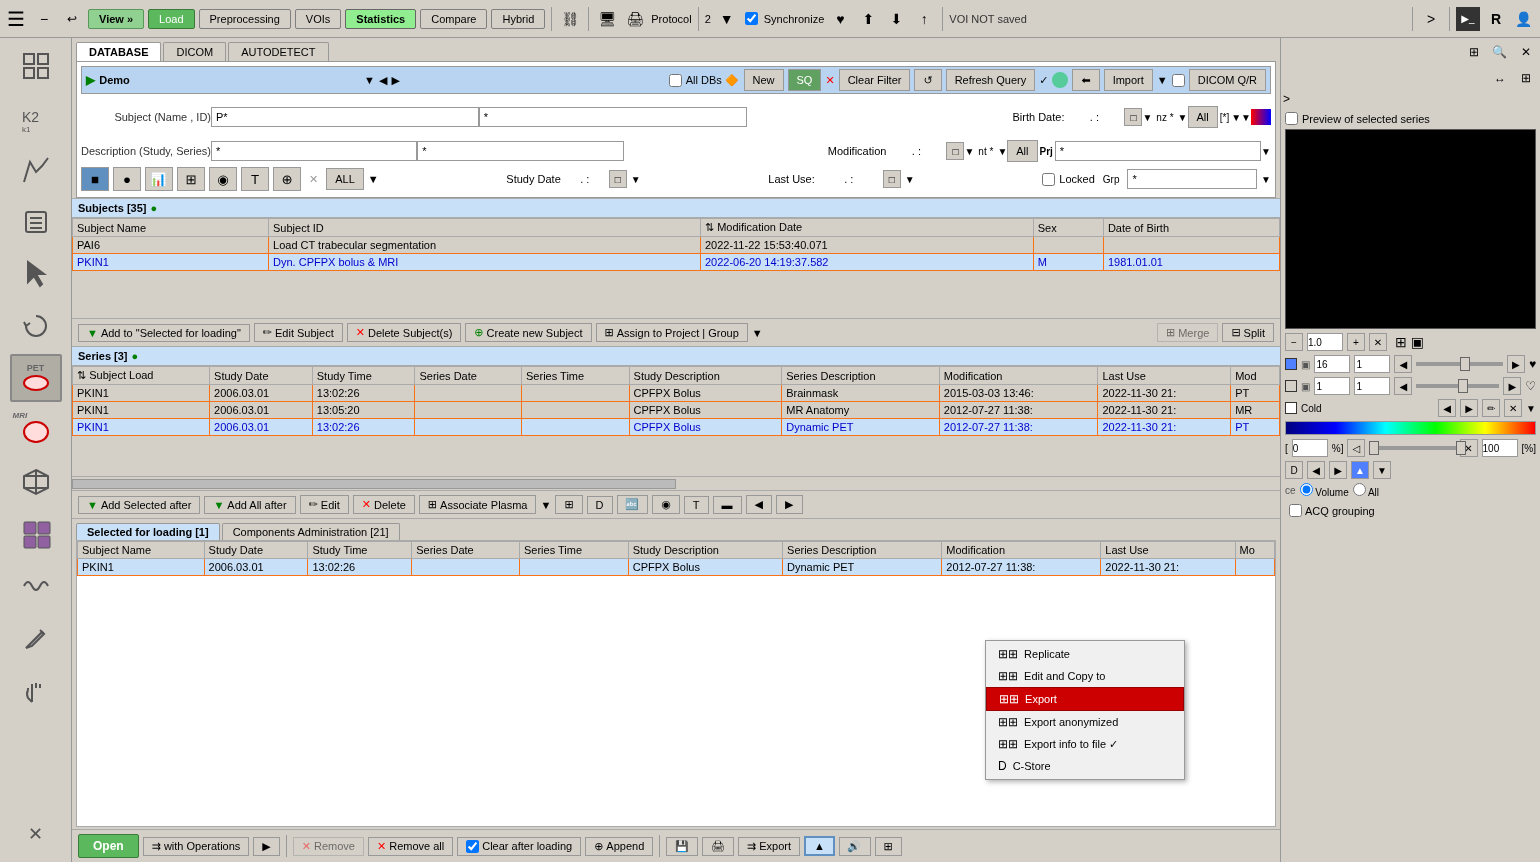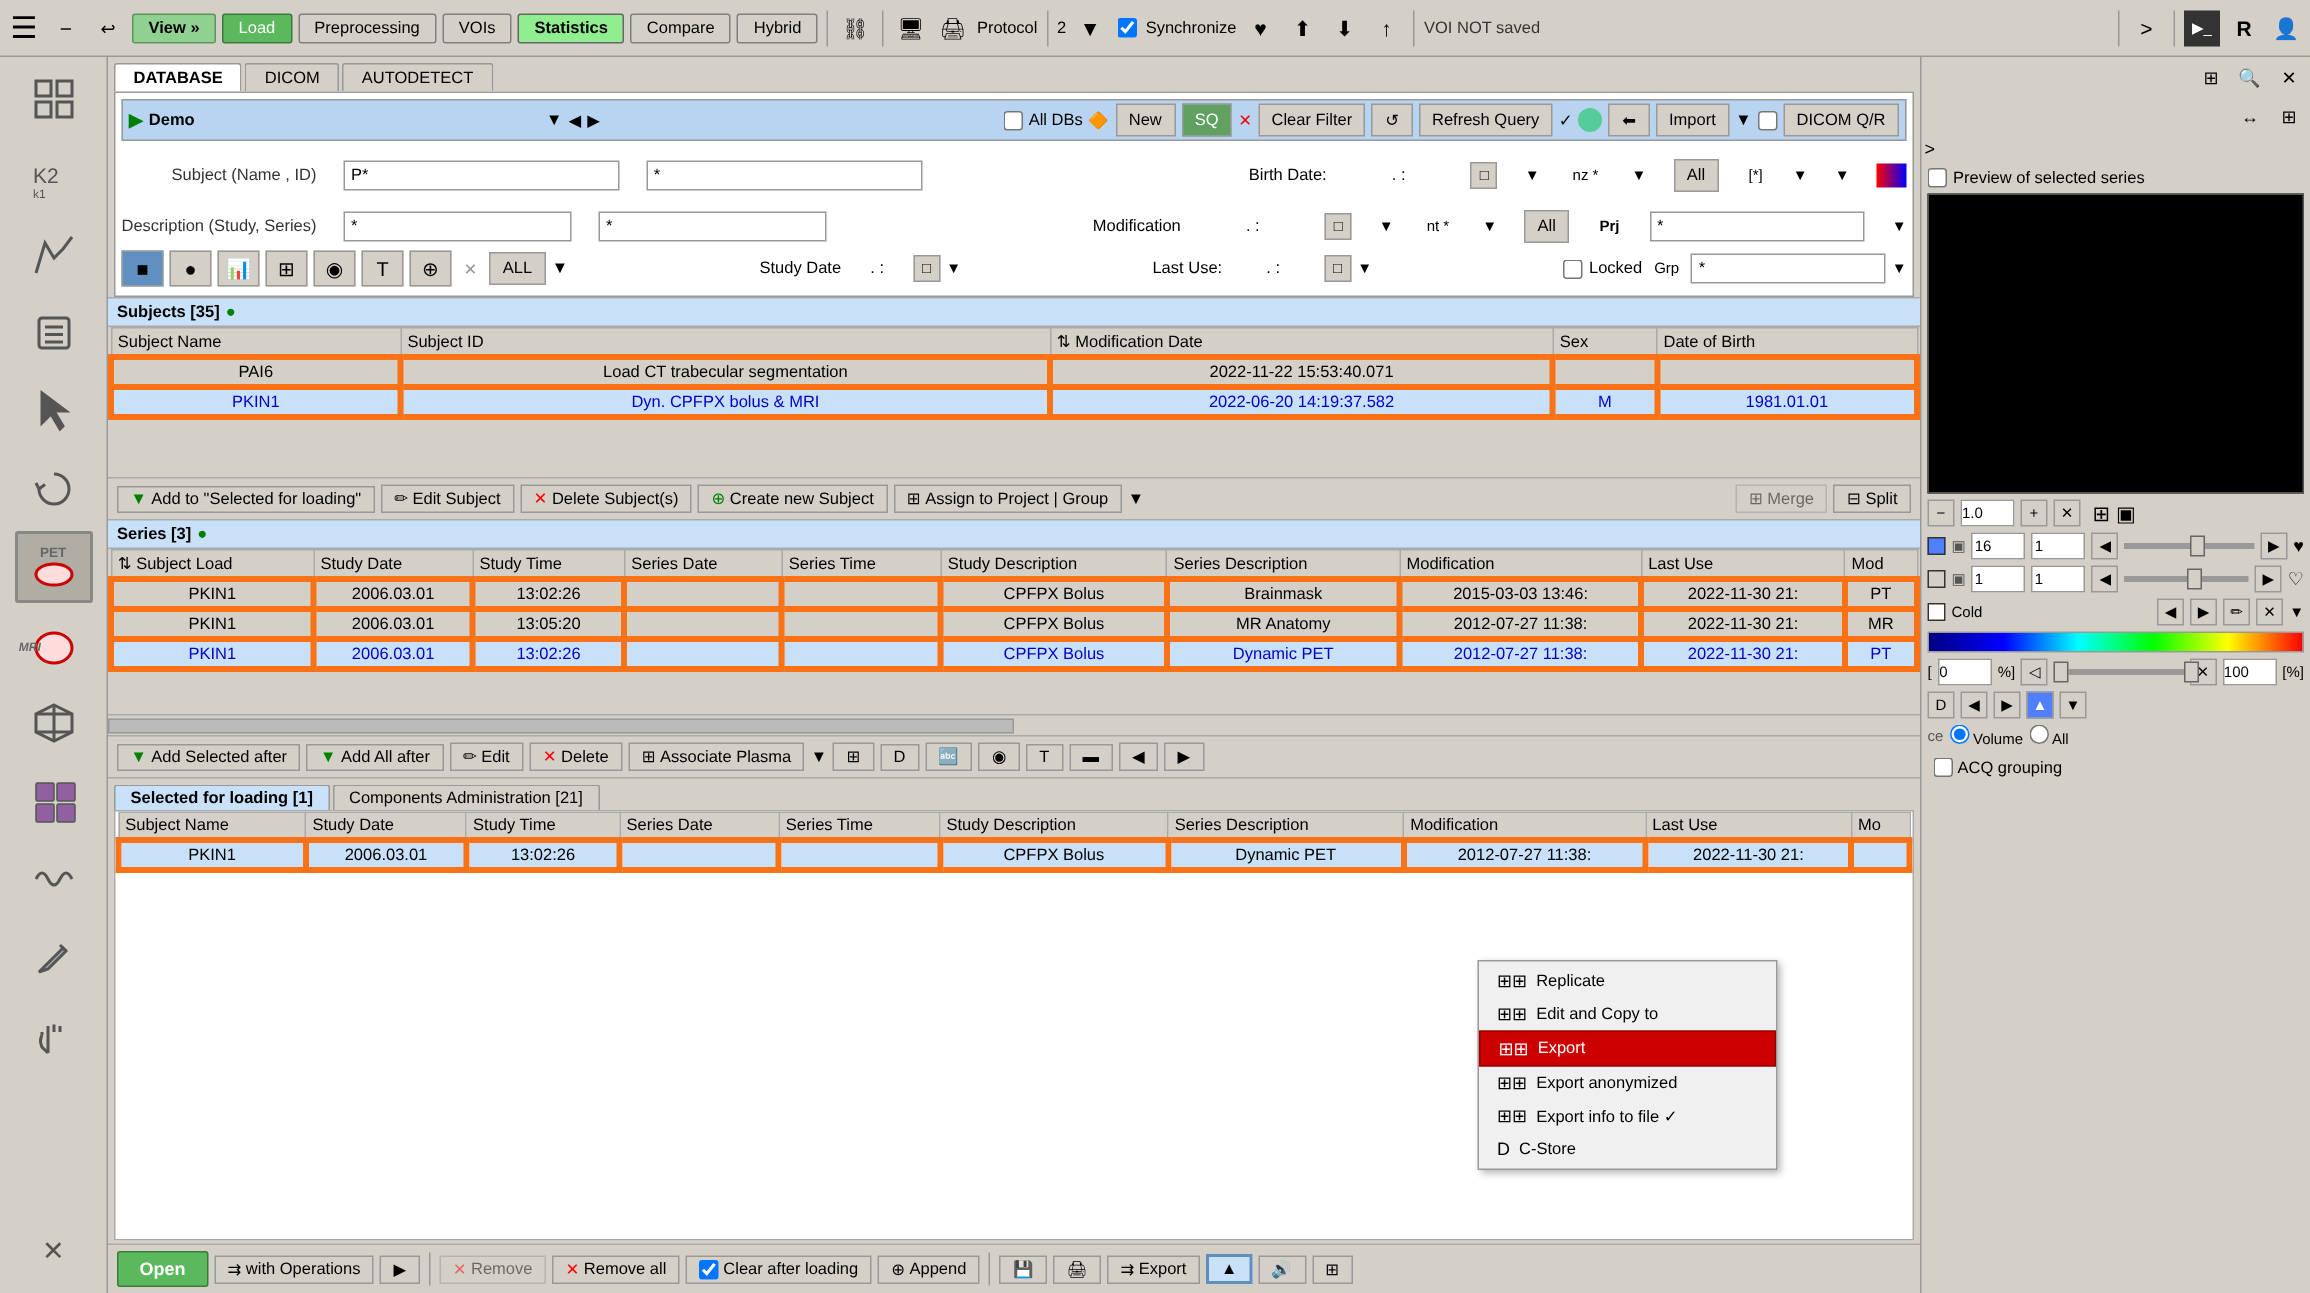--- a/index.html
+++ b/index.html
@@ -55,37 +55,37 @@
     
     .center-area { flex: 1; display: flex; flex-direction: column; overflow: hidden; background: #d4d0c8; }
 
     
     .db-tabs { display: flex; align-items: center; padding: 4px 4px 0; gap: 2px; background: #d4d0c8; }
     .db-tab { padding: 3px 12px; border: 1px solid #999; border-bottom: none; background: #d4d0c8; cursor: pointer; font-size: 11px; border-radius: 2px 2px 0 0; }
     .db-tab.active { background: #ffffff; font-weight: bold; }
 
     
     .query-area { background: #fff; border: 1px solid #999; margin: 0 4px; padding: 4px; }
-    .query-row { display: flex; align-items: center; gap: 18px; margin-bottom: 3px; margin-top: 12px; }
+    .query-row { display: flex; align-items: center; gap: 0; margin-bottom: 3px; margin-top: 12px; }
     .query-label { width: 130px; text-align: right; font-size: 11px; color: #333; }
     .query-input { height: 20px; border: 1px solid #999; padding: 1px 4px; font-size: 11px; flex: 1; }
     .query-btn-row { display: flex; align-items: center; gap: 4px; padding: 2px 0; flex-wrap: wrap; }
     .qbtn { padding: 2px 8px; font-size: 11px; border: 1px solid #999; background: #d4d0c8; cursor: pointer; height: 22px; }
     .shape-btn { width: 28px; height: 24px; border: 1px solid #999; background: #d4d0c8; cursor: pointer; display: inline-flex; align-items: center; justify-content: center; }
 
     
     .section-header {
       display: flex; align-items: center; padding: 3px 6px;
       background: #c8e0f8; border-top: 1px solid #aaa;
       border-bottom: 1px solid #aaa; font-weight: bold; font-size: 11px;
     }
     .table-container { overflow-y: auto; flex-shrink: 0; }
     .data-table { width: 100%; border-collapse: collapse; font-size: 11px; }
     .data-table th { background: #d4d0c8; border: 1px solid #aaa; padding: 2px 4px; text-align: left; font-weight: normal; white-space: nowrap; }
-    .data-table td { border: 4px solid #f97316; padding: 2px 4px; white-space: nowrap; overflow: hidden; text-overflow: ellipsis; max-width: 200px; text-align: center; }
+    .data-table td { border: 1px solid #f97316; padding: 2px 4px; white-space: nowrap; overflow: hidden; text-overflow: ellipsis; max-width: 200px; }
     .data-table tr.selected { background: #c8e0f8; }
 
     
     .action-row { display: flex; align-items: center; gap: 4px; padding: 4px 6px; background: #d4d0c8; border-top: 1px solid #aaa; flex-wrap: wrap; }
     .action-btn { padding: 2px 8px; font-size: 11px; border: 1px solid #999; background: #d4d0c8; cursor: pointer; display: inline-flex; align-items: center; gap: 3px; }
 
     
     .bottom-tabs { display: flex; gap: 2px; padding: 4px 4px 0; background: #d4d0c8; border-top: 1px solid #aaa; }
     .bottom-tab { padding: 2px 10px; border: 1px solid #999; border-bottom: none; background: #d4d0c8; cursor: pointer; font-size: 11px; border-radius: 2px 2px 0 0; }
     .bottom-tab.active { background: #c8e0f8; font-weight: bold; }
@@ -208,21 +208,21 @@
             <polyline points="4,12 6,16 10,13"></polyline>
         </svg>
       </div>
       <div class="sidebar-icon active" style="border:2px solid #888;">
         <div style="font-size:9px; color:#666; font-weight:bold;">PET</div>
         <svg viewBox="0 0 32 20" fill="none" stroke="#c00" stroke-width="2" style="width:32px;height:20px;">
           <ellipse cx="16" cy="10" rx="12" ry="7" fill="#ffdddd" stroke="#c00"></ellipse>
         </svg>
       </div>
       <div class="sidebar-icon" style="position:relative;">
-        <div style="font-size:8px; color:#666; font-weight:bold; position:absolute; top:20px; left:2px;font-style:italic;">MRI</div>
+        <div style="font-size:8px; color:#666; font-weight:bold; position:absolute; top:4px; left:2px;font-style:italic;">MRI</div>
         <svg viewBox="0 0 32 32" fill="none" stroke="#c00" stroke-width="2">
           <ellipse cx="16" cy="18" rx="12" ry="10" fill="#ffdddd" stroke="#c00"></ellipse>
         </svg>
       </div>
       <div class="sidebar-icon">
         <svg viewBox="0 0 32 32" fill="none" stroke="#555" stroke-width="2">
           <polygon points="16,4 28,10 28,22 16,28 4,22 4,10"></polygon>
           <line x1="16" y1="4" x2="16" y2="28"></line>
           <line x1="4" y1="10" x2="28" y2="10"></line>
           <line x1="4" y1="22" x2="28" y2="22"></line>

